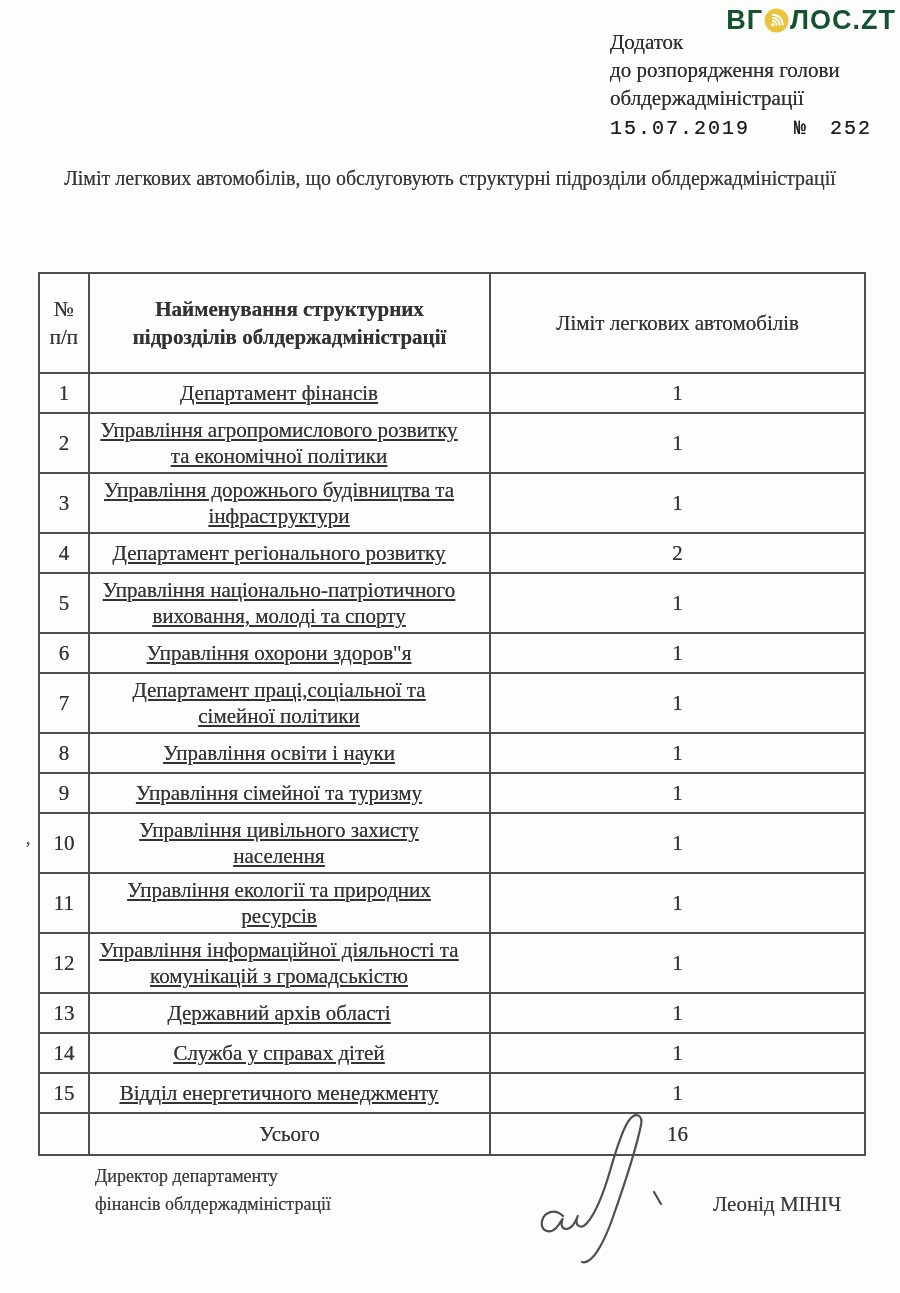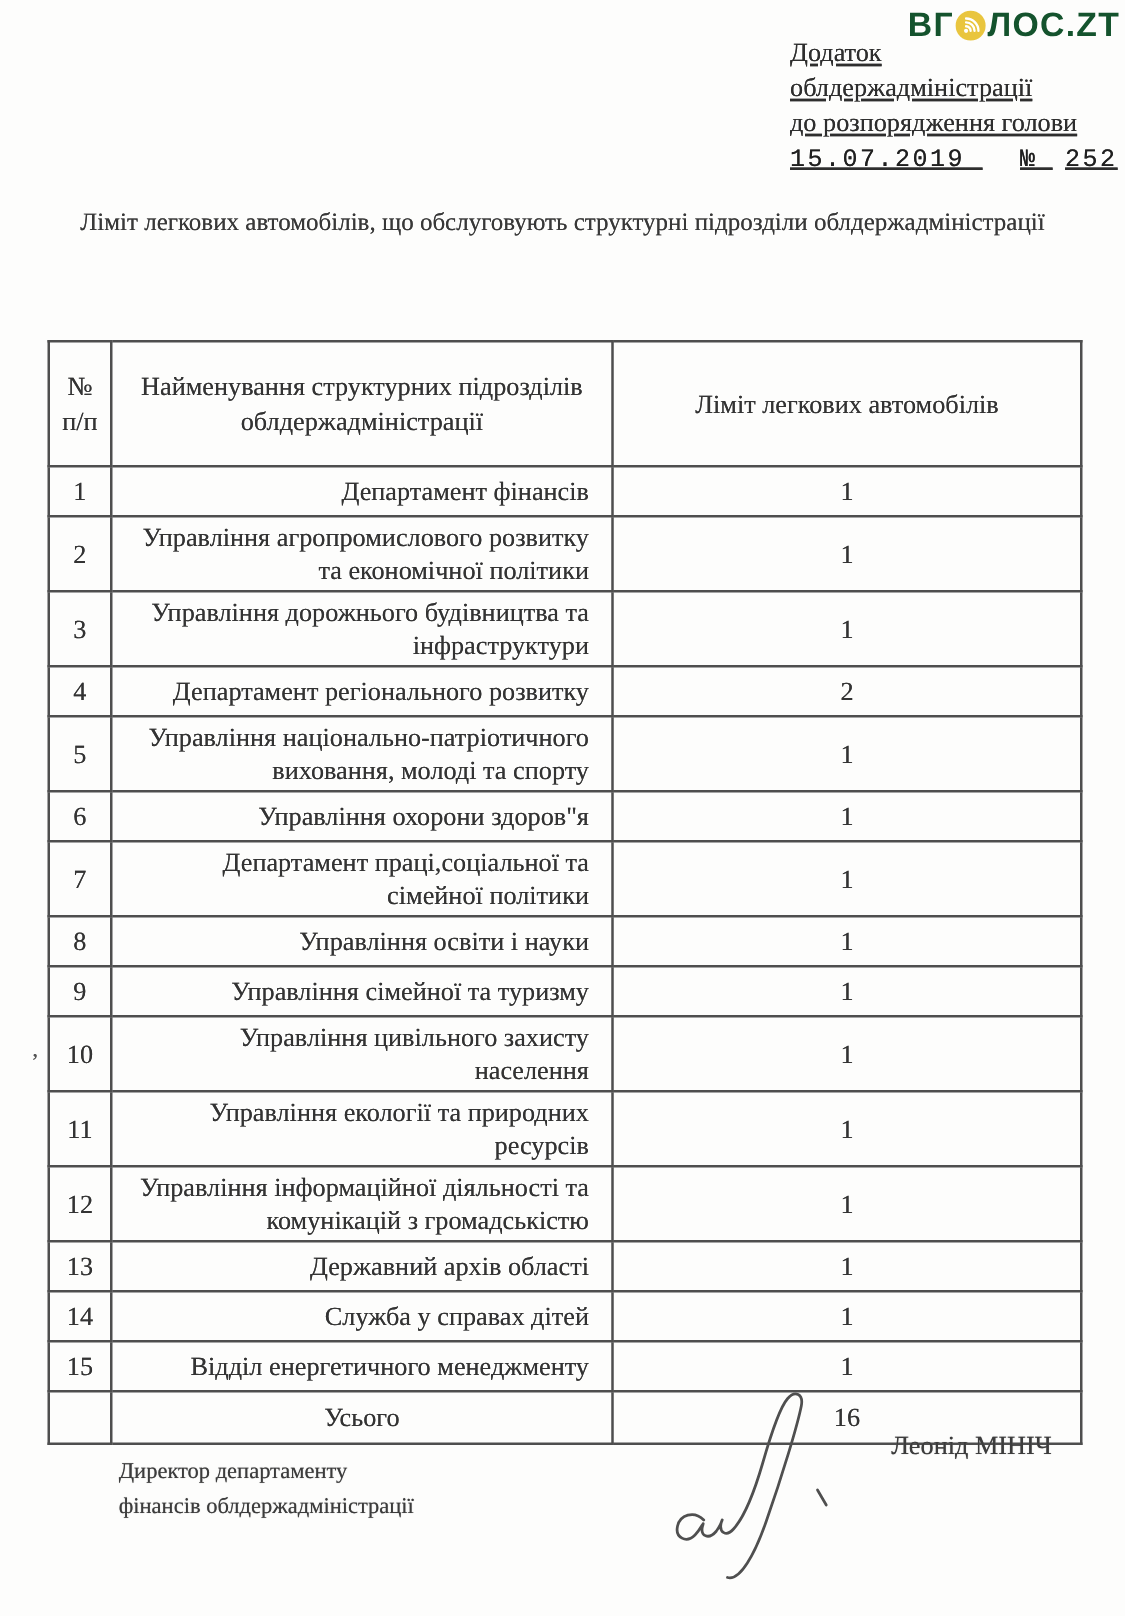--- a/index.html
+++ b/index.html
@@ -27,27 +27,26 @@
     font-size: 27px;
     letter-spacing: 1px;
     color: #14532d;
     user-select: none;
   }
   .logo .logo-icon { width: 25px; height: 25px; margin: 0 1px; display: block; }
 
   
   .ref-block {
     position: absolute;
-    left: 632px;
+    left: 610px;
     top: 28px;
     font-size: 21px;
     line-height: 28px;
     color: #2e2e2e;
     text-shadow: 0 0 0.5px #4a4a4a;
-    text-decoration: underline;
   }
   .stamp {
     margin-top: 3px;
     font-family: "Liberation Mono", monospace;
     font-size: 20px;
     letter-spacing: 2px;
     color: #1f1f1f;
     white-space: nowrap;
   }
   .stamp .no-sign { margin-left: 30px; letter-spacing: 0; }
@@ -85,25 +84,25 @@
   col.c1 { width: 50px; }
   col.c2 { width: 402px; }
   col.c3 { width: 376px; }
 
   thead th {
     height: 100px;
     font-weight: normal;
     text-align: center;
     line-height: 28px;
   }
-  thead th.h-name { padding: 0 20px; }
+  thead th.h-name { padding: 0 20px; font-weight: bold; }
 
   tbody td { height: 40px; line-height: 26px; padding: 3px 0; }
   td.c-num  { text-align: center; position: relative; }
-  td.c-name { text-align: right; padding-left: 7px; padding-right: 18px; }
+  td.c-name { text-align: center; padding-left: 7px; padding-right: 28px; text-decoration: underline; }
   td.c-limit{ text-align: center; }
 
   .pen-mark {
     position: absolute;
     left: -15px;
     top: 38%;
     font-size: 18px;
     color: #555;
   }
 
@@ -115,21 +114,21 @@
     left: 95px;
     top: 1162px;
     font-size: 18px;
     line-height: 28px;
     color: #3c3c3c;
     text-shadow: 0 0 0.6px #6a6a6a;
   }
   .sig-name {
     position: absolute;
     left: 713px;
-    top: 1144px;
+    top: 1192px;
     font-size: 21px;
     color: #3c3c3c;
     text-shadow: 0 0 0.6px #6a6a6a;
     white-space: nowrap;
   }
   .sig-svg {
     position: absolute;
     left: 523px;
     top: 1098px;
     width: 180px;
@@ -150,22 +149,22 @@
         <path d="M8.5 9.5 A 6.5 6.5 0 0 1 15 16"></path>
         <path d="M8.5 6.5 A 9.5 9.5 0 0 1 18 16"></path>
       </g>
       <circle cx="8.5" cy="16" r="1.6" fill="#ffffff"></circle>
     </svg>
     <span>ЛОС.ZT</span>
   </div>
 
   <div class="ref-block">
     <div>Додаток</div>
+    <div>до розпорядження голови</div>
     <div>облдержадміністрації</div>
-    <div>до розпорядження голови</div>
     <div class="stamp">
       <span>15.07.2019</span>
       <span class="no-sign">№</span>
       <span class="no-val">252</span>
     </div>
   </div>
 
   <h1 class="title">Ліміт легкових автомобілів, що обслуговують структурні підрозділи облдержадміністрації</h1>
 
   <table class="limits">

